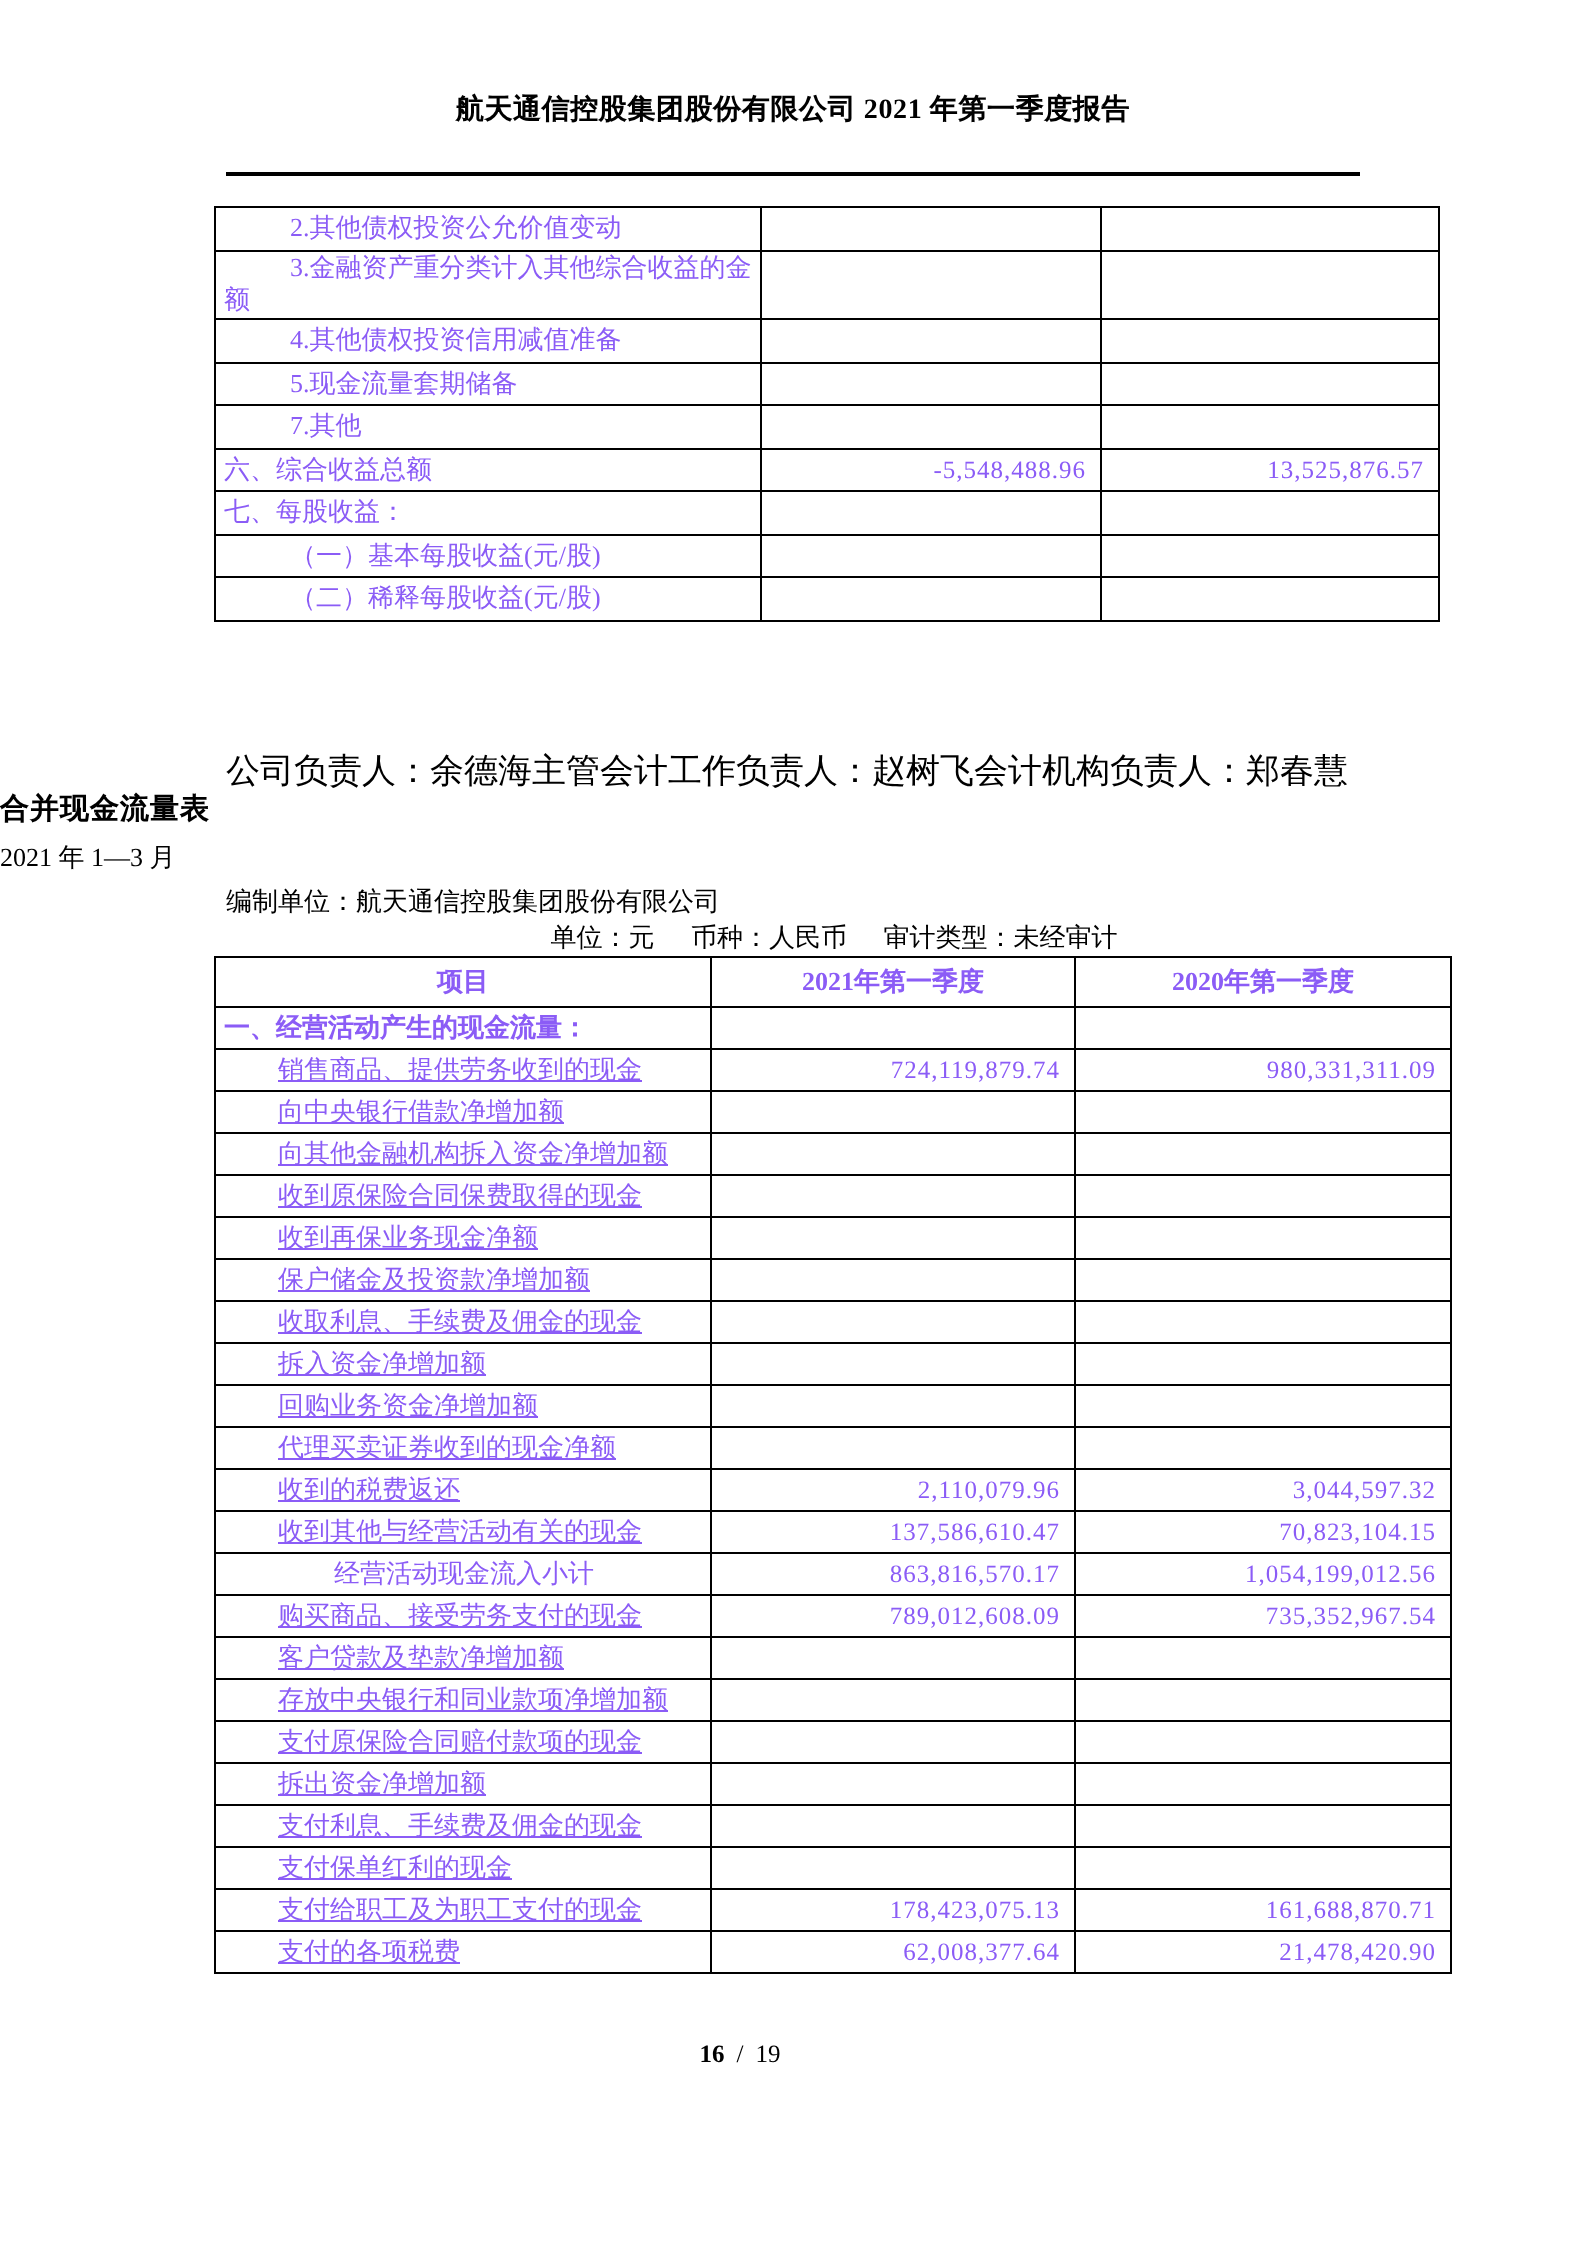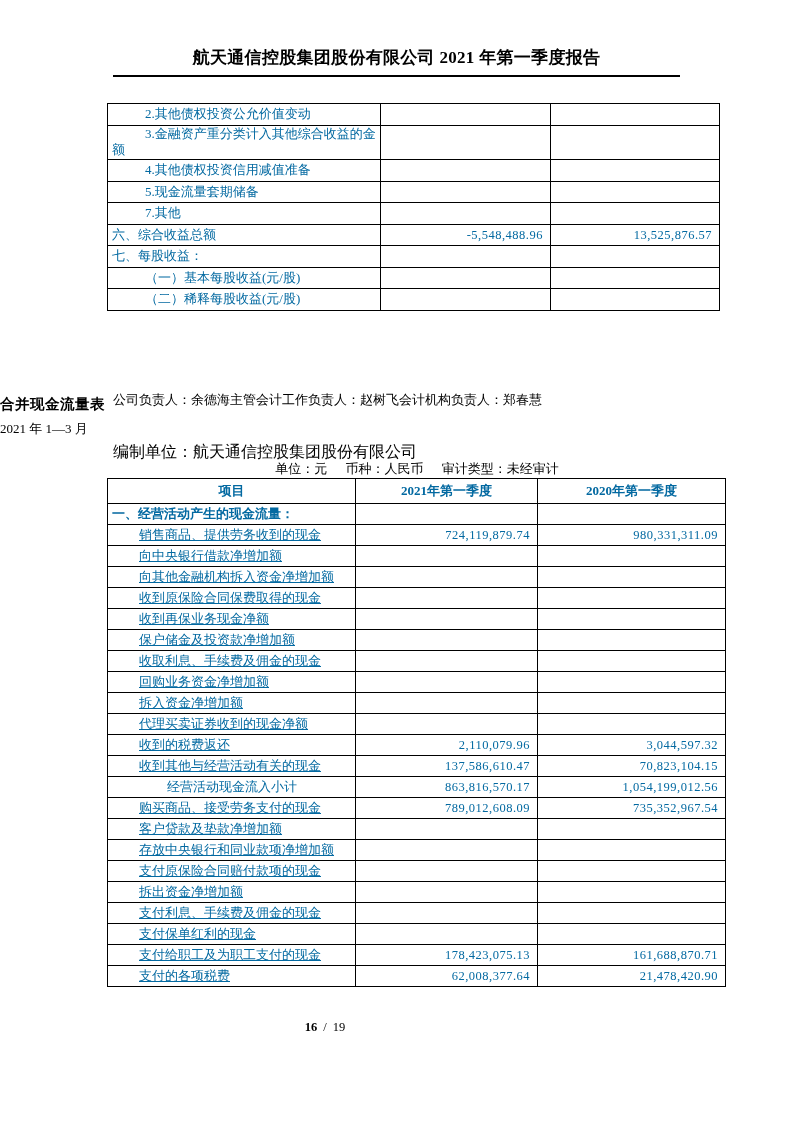--- a/index.html
+++ b/index.html
@@ -7,55 +7,55 @@
     position:relative;
     width:793px;height:1122px;
     background:#fff;
     color:#000;
     font-family:"Liberation Serif","DejaVu Serif",serif;
     overflow:hidden;
   }
   
   .doc-header{
     position:absolute;top:46px;left:113px;width:567px;
-    text-align:center;font-weight:700;font-size:17px;
-    padding-bottom:6px;
+    text-align:center;font-weight:700;font-size:14px;
+    padding-bottom:22px;
     border-bottom:2.5px solid #000;
     letter-spacing:.3px;
   }
   
   table{
     position:absolute;left:107px;
     border-collapse:collapse;table-layout:fixed;
-    font-size:13px;color:#0369a1;
+    font-size:13px;color:#8b5cf6;
   }
   table,td,th{border:1px solid #000;}
   table{border-width:1.5px;}
   td,th{padding:0;vertical-align:middle;overflow:hidden;white-space:normal;}
   .tbl-top{top:103px;width:612px;}
   .tbl-top td{height:20.5px;}
   .tbl-main{top:478px;width:618px;}
   .tbl-main th{height:24px;font-weight:700;text-align:center;font-size:13px;}
   .tbl-main td{height:20px;}
   td.lbl{padding-left:4px;line-height:1.3;}
   td.num{text-align:right;padding-right:7px;letter-spacing:.5px;font-size:12.5px;white-space:nowrap;}
   .tbl-top .ind-1{text-indent:33px;}
   .tbl-main .ind-1{text-indent:27px;text-decoration:underline;}
   .tbl-main .ind-2{text-indent:55px;}
   tr.bold td{font-weight:700;}
   
-  .signatories{position:absolute;top:391px;left:113px;font-size:13px;}
+  .signatories{position:absolute;top:374px;left:113px;font-size:17px;}
   .stmt-title{position:absolute;top:395px;left:0;width:793px;text-align:left;
               font-size:14.5px;font-weight:700;margin:0;letter-spacing:.5px;}
   .stmt-period{position:absolute;top:420px;left:0;width:793px;text-align:left;font-size:13px;}
-  .prep-unit{position:absolute;top:442px;left:113px;font-size:16px;}
+  .prep-unit{position:absolute;top:442px;left:113px;font-size:13px;}
   .unit-line{position:absolute;top:460px;left:107px;width:620px;text-align:center;font-size:13px;}
   .unit-line span + span{margin-left:15px;}
   
-  .page-footer{position:absolute;top:1020px;left:0;width:650px;text-align:center;font-size:12.5px;}
+  .page-footer{position:absolute;top:1020px;left:0;width:650px;text-align:center;font-size:12.5px;padding-left:45px;}
   .page-footer .current{font-weight:700;}
   .page-footer .sep{margin:0 6px;}
 </style>
 </head>
 <body>
 
 <div class="page">
 
   <div class="doc-header">航天通信控股集团股份有限公司 2021 年第一季度报告</div>
 
@@ -174,26 +174,26 @@
           <td class="lbl ind-1">保户储金及投资款净增加额</td>
           <td class="num"></td>
           <td class="num"></td>
         </tr>
         <tr>
           <td class="lbl ind-1">收取利息、手续费及佣金的现金</td>
           <td class="num"></td>
           <td class="num"></td>
         </tr>
         <tr>
+          <td class="lbl ind-1">拆入资金净增加额</td>
+          <td class="num"></td>
+          <td class="num"></td>
+        </tr>
+        <tr>
           <td class="lbl ind-1">回购业务资金净增加额</td>
-          <td class="num"></td>
-          <td class="num"></td>
-        </tr>
-        <tr>
-          <td class="lbl ind-1">拆入资金净增加额</td>
           <td class="num"></td>
           <td class="num"></td>
         </tr>
         <tr>
           <td class="lbl ind-1">代理买卖证券收到的现金净额</td>
           <td class="num"></td>
           <td class="num"></td>
         </tr>
         <tr>
           <td class="lbl ind-1">收到的税费返还</td>

